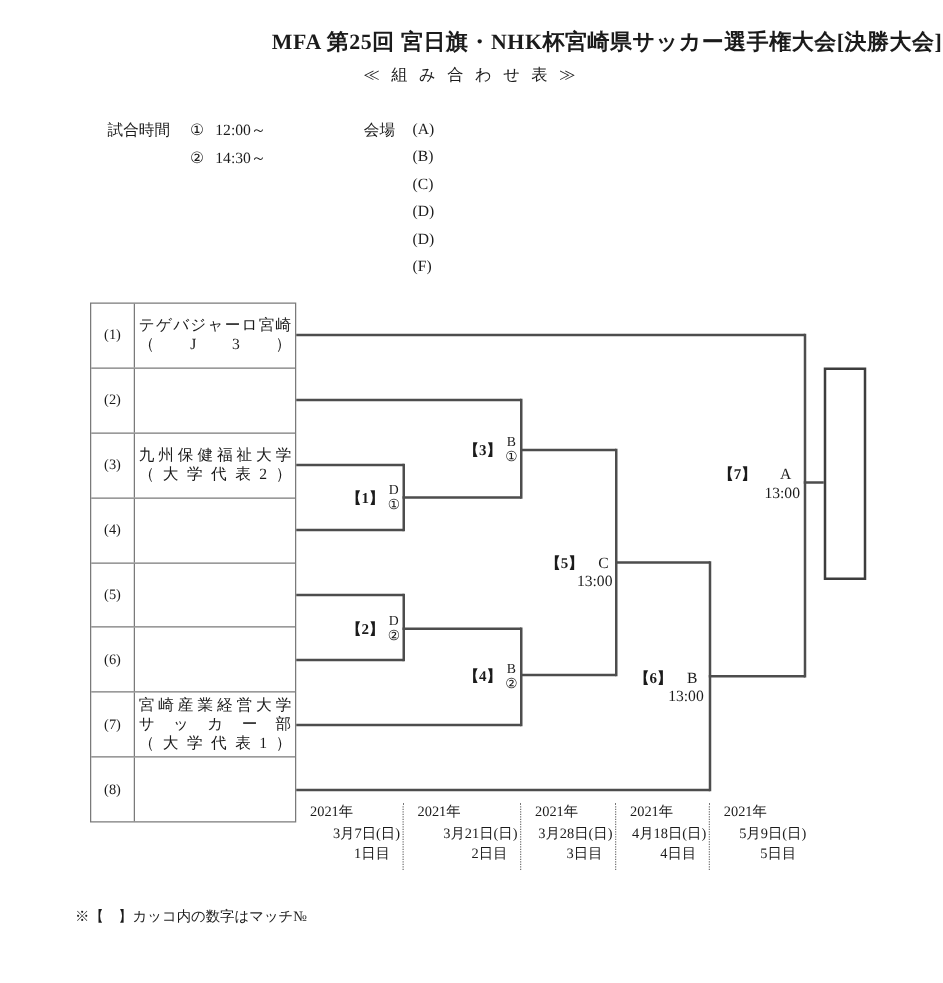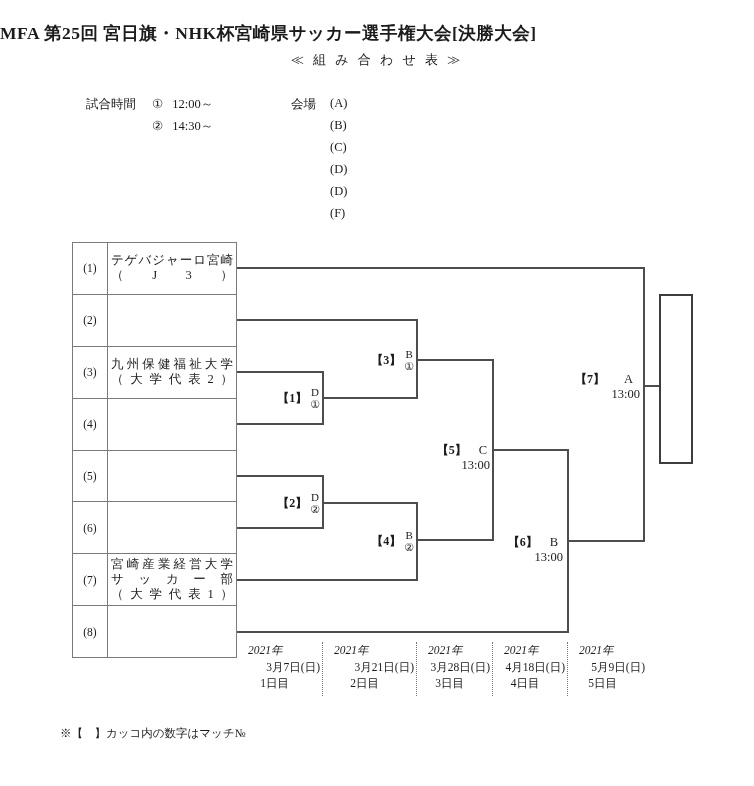--- a/index.html
+++ b/index.html
@@ -1,18 +1,18 @@
 <!DOCTYPE html>
 <html><head>
 <meta charset="utf-8">
 <style>
   html,body{margin:0;padding:0;background:#fff;}
   .page{position:relative;width:754px;height:786px;background:#fff;overflow:hidden;
         font-family:"Liberation Serif","DejaVu Serif",serif;color:#1b1b1b;}
-  .title{position:absolute;left:0;right:0;top:21px;text-align:left;
+  .title{position:absolute;left:0;right:0;top:21px;text-align:right;
          font-size:17.5px;font-weight:bold;letter-spacing:.5px;}
   .subtitle{position:absolute;left:0;right:0;top:51px;text-align:center;
          font-size:13px;letter-spacing:3px;}
   .lbl{position:absolute;font-size:12.5px;}
   .times{position:absolute;left:152px;top:96px;font-size:12.5px;}
   .times .trw{display:flex;gap:9px;height:22px;align-items:flex-start;}
   .venues{position:absolute;left:330px;top:96px;font-size:12.5px;}
   .venues .vi{height:22px;}
   .ttable{position:absolute;left:72px;top:242px;width:165px;height:416px;
           border:1px solid #7a7a7a;box-sizing:border-box;display:flex;flex-direction:column;background:#fff;}
@@ -28,23 +28,23 @@
   .bl.v{width:2px;}
   .champion-box{position:absolute;left:659px;top:294px;width:34px;height:170px;
          border:2px solid #3d3d3d;box-sizing:border-box;background:#fff;}
   .mlabel{position:absolute;transform:translateY(-50%);display:flex;align-items:center;gap:3px;}
   .mno{font-weight:bold;font-size:12px;white-space:nowrap;}
   .stack{display:flex;flex-direction:column;align-items:center;font-size:11px;line-height:12px;}
   .mlabel2{position:absolute;transform:translateY(-50%);display:flex;flex-direction:column;
          align-items:flex-end;font-size:12.5px;line-height:15px;}
   .mlabel2 .l1{display:flex;align-items:center;}
   .dcol{position:absolute;top:642px;font-size:11.5px;line-height:16.5px;}
-  .dcol .y{padding-left:11px;font-style:italic;}
+  .dcol .y{padding-left:11px;}
   .dcol .d{text-align:right;padding-right:3px;white-space:nowrap;}
-  .dcol .n{text-align:center;padding-right:11px;}
+  .dcol .n{text-align:right;padding-right:11px;}
   .dsep{position:absolute;top:642px;height:54px;width:0;border-left:1px dotted #777;}
   .footnote{position:absolute;left:60px;top:726px;font-size:11.5px;}
 </style>
 </head>
 <body>
 
 <div class="page">
 
   <div class="title">MFA 第25回 宮日旗・NHK杯宮崎県サッカー選手権大会[決勝大会]</div>
   <div class="subtitle">≪ 組 み 合 わ せ 表 ≫</div>

